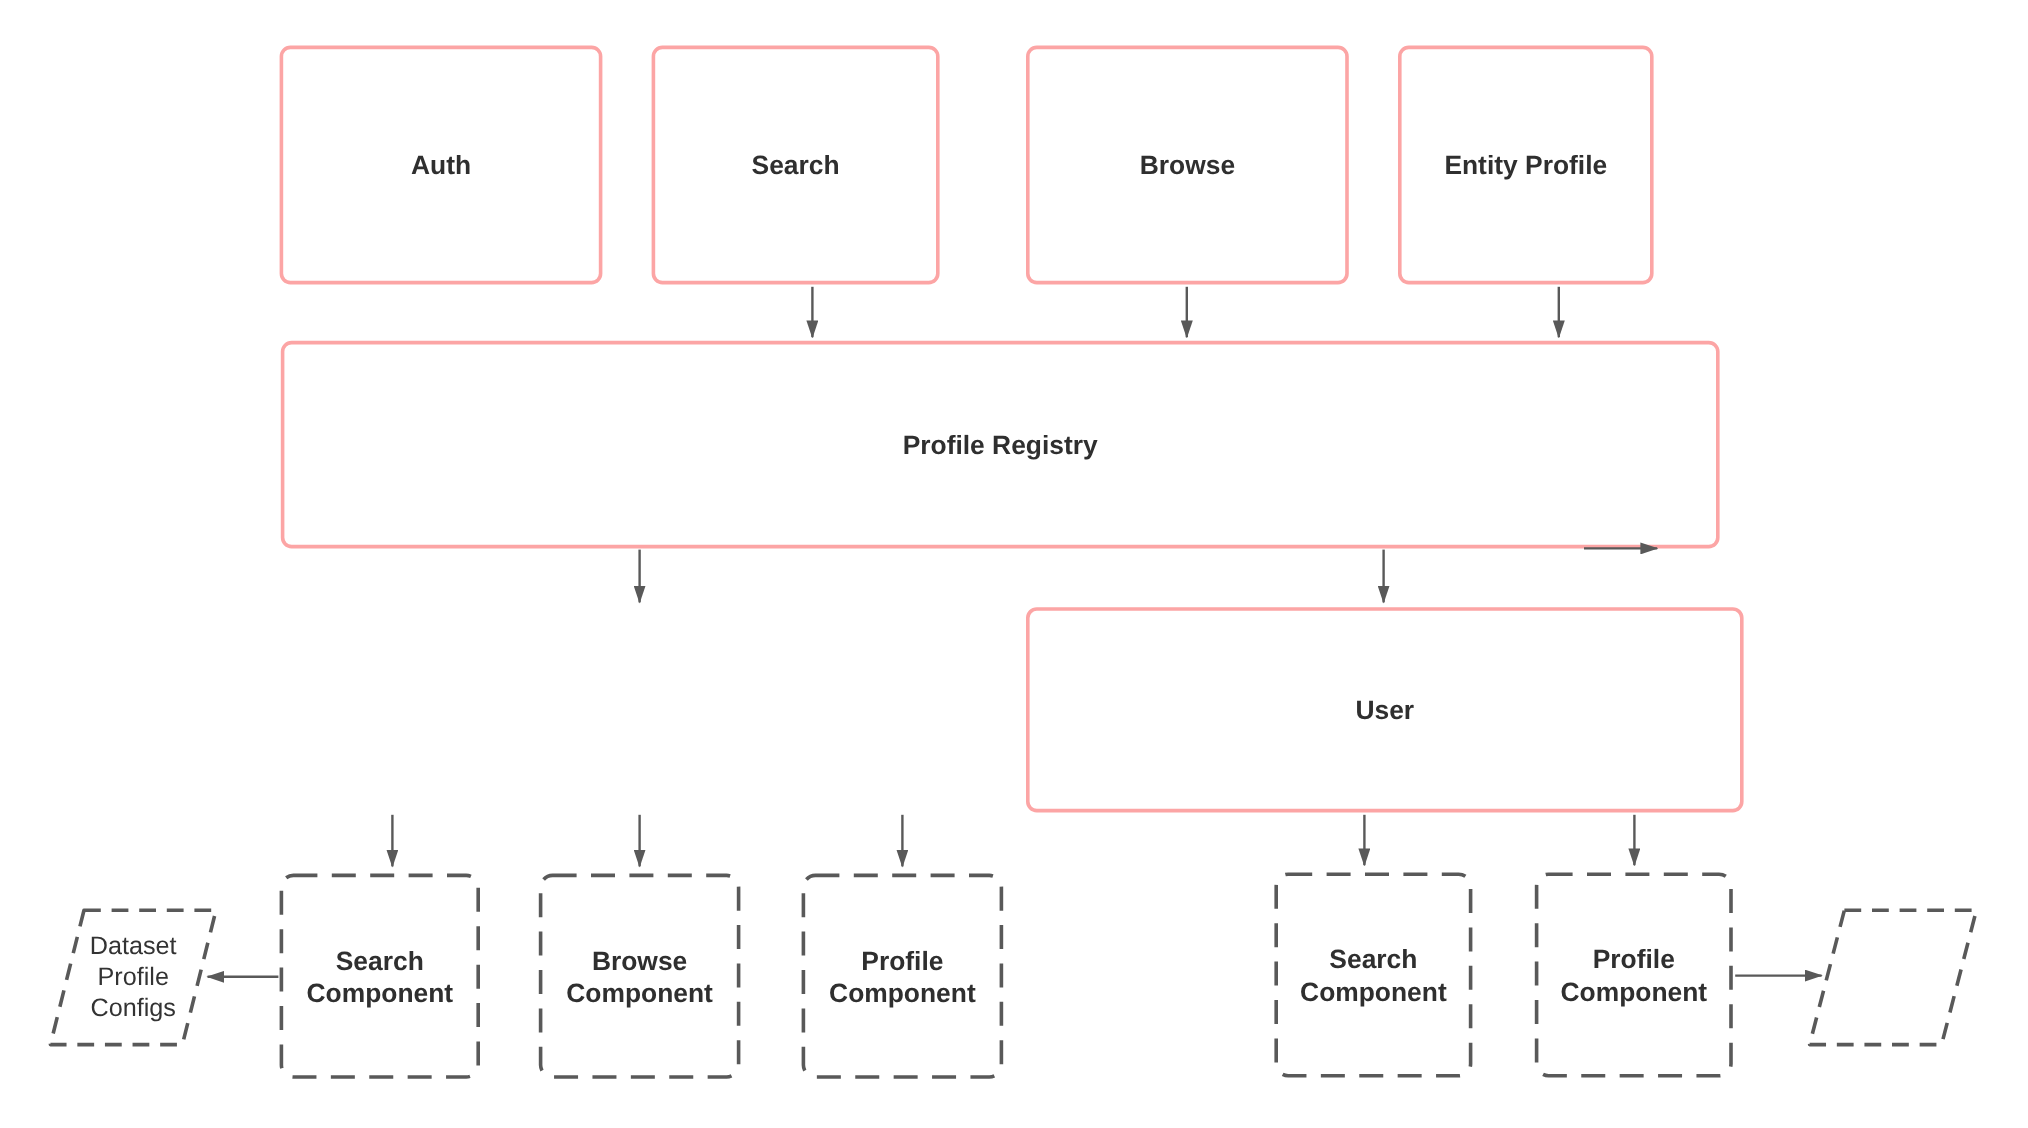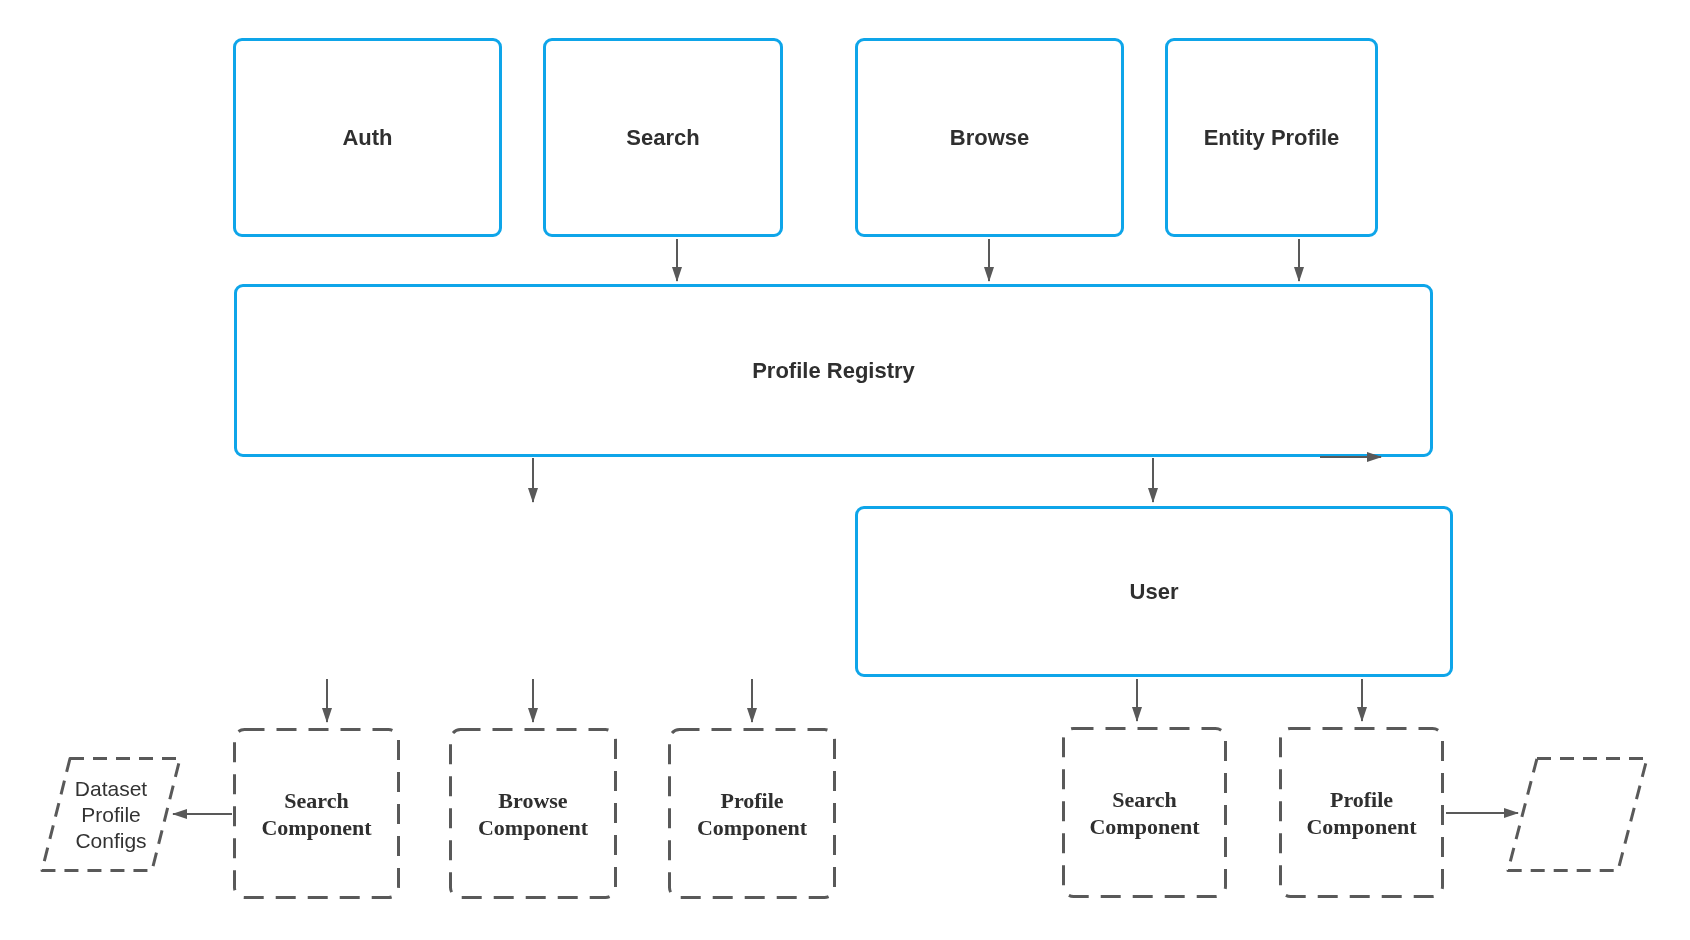--- a/index.html
+++ b/index.html
@@ -13,25 +13,25 @@
   .node{
     position:absolute;
     display:flex;align-items:center;justify-content:center;
     text-align:center;
     color:#2f2f2f;
     font-weight:bold;
     font-size:22px;line-height:27px;
     box-sizing:border-box;
   }
   .solid{
-    border:3px solid #0ea5e9;
+    border:3px solid #fca5a5;
     border-radius:9px;
     background:#ffffff;
   }
-  .dashed-label{ background:transparent; padding:0 6px;font-family:Liberation Serif, serif; }
+  .dashed-label{ background:transparent; padding:0 6px; }
   .cfg-label{
     font-weight:normal;
     font-size:21px;line-height:26px;
     color:#333333;
     background:transparent;
   }
   svg.overlay{
     position:absolute;left:0;top:0;
     pointer-events:none;
   }

